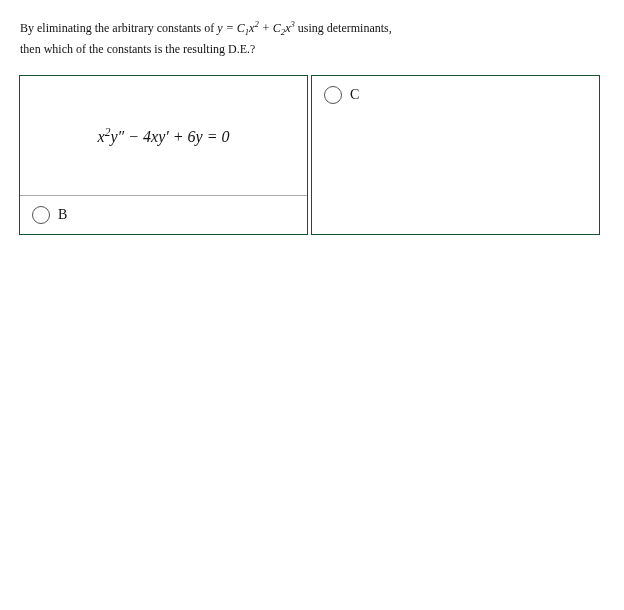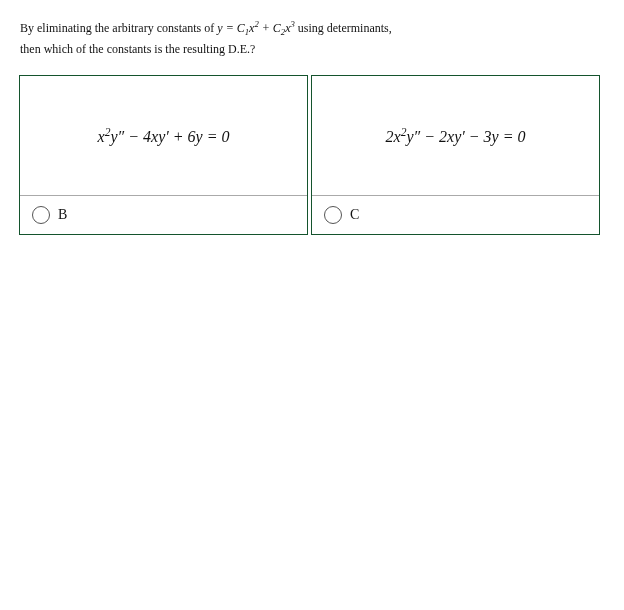--- a/index.html
+++ b/index.html
@@ -102,25 +102,20 @@
       </div>
     </div>
     <div class="option-label-row">
       <span class="radio-circle"></span>
       <span class="option-label-text">B</span>
     </div>
   </div>
 
 
   <div class="option-cell">
-    <div class="option-box">
-      <div class="option-math">
-        2<i>x</i><sup>2</sup><i>y</i>″ − 2<i>x</i><i>y</i>′ − 3<i>y</i> = 0
-      </div>
-    </div>
     <div class="option-label-row">
       <span class="radio-circle"></span>
       <span class="option-label-text">C</span>
     </div>
   </div>
 
 
 </div>
 
 </body></html>

